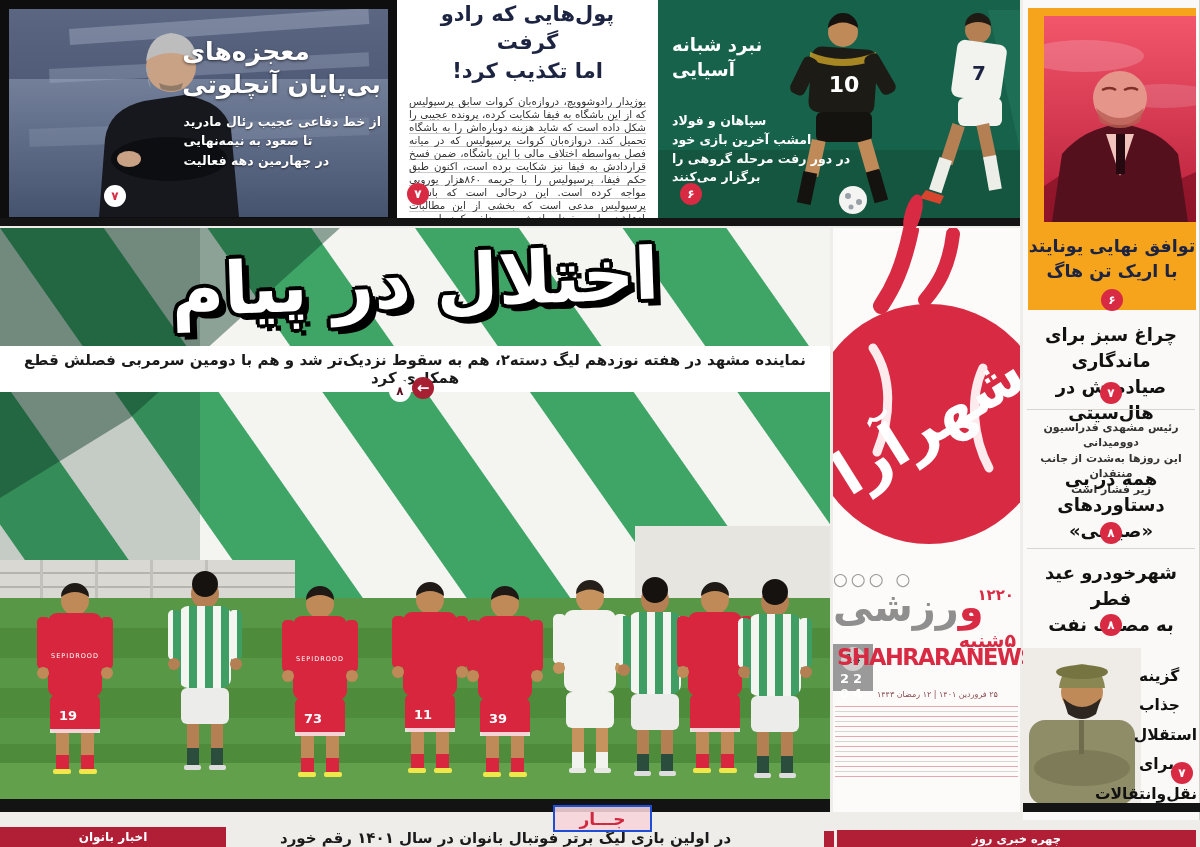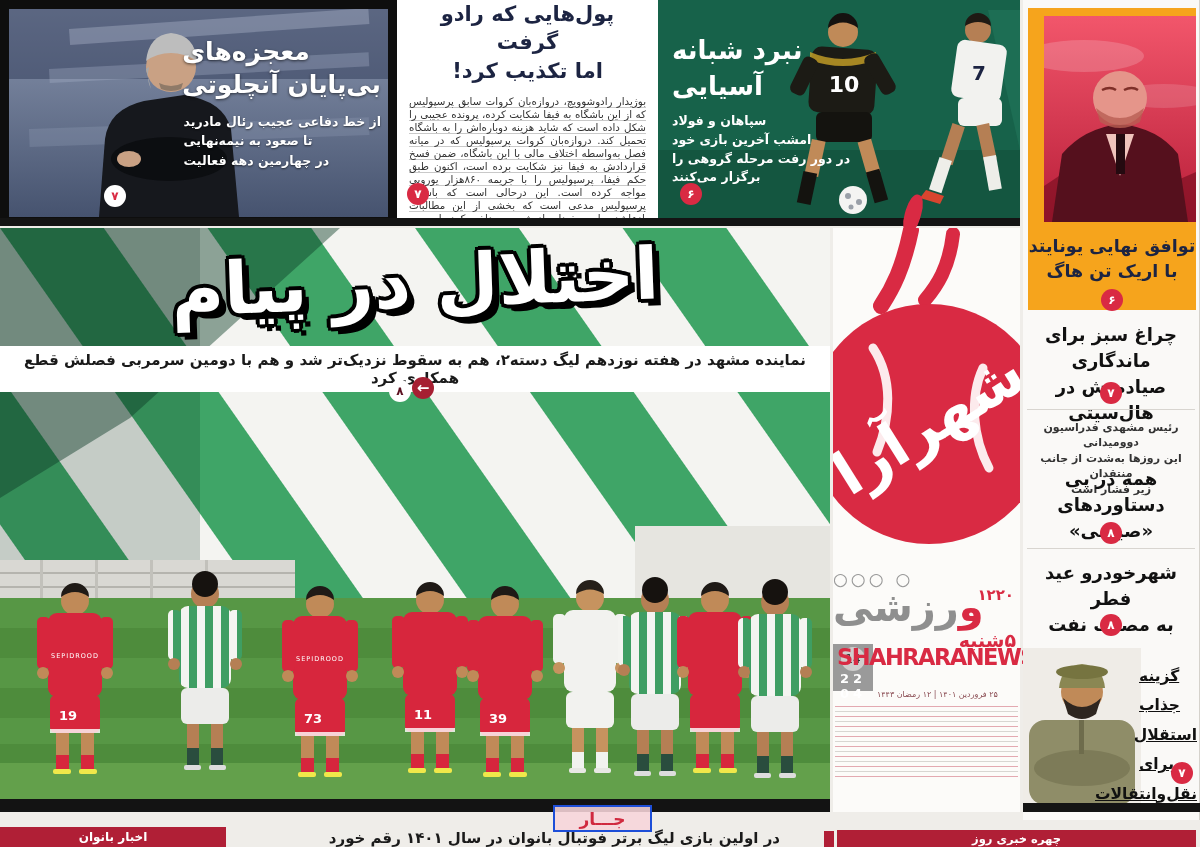--- a/index.html
+++ b/index.html
@@ -20,21 +20,21 @@
   .anc-badge { left:104px; top:185px; }
 
   
   .blk-rado { left:397px; top:0; width:261px; height:218px; background:#fff; padding:0 12px 8px; }
   .rado-head { color:#1c2442; font-weight:bold; font-size:21px; line-height:1.35; text-align:center; }
   .rado-body { margin-top:10px; font-size:10.3px; line-height:13px; color:#333; text-align:justify; text-align-last:center;
                background-image:repeating-linear-gradient(to bottom, transparent 0 12px, #c9c9c9 12px 13px); height:132px; overflow:hidden; }
 
   
   .blk-asia { left:658px; top:0; width:362px; height:218px; overflow:hidden; }
-  .asia-head { left:14px; top:32px; right:16px; color:#fff; font-weight:bold; font-size:26px; line-height:1.4; text-align:left; }
+  .asia-head { left:14px; top:32px; right:16px; color:#fff; font-weight:bold; font-size:18px; line-height:1.4; text-align:left; }
   .asia-sub  { left:14px; top:112px; right:16px; color:#fff; font-weight:bold; font-size:12.5px; line-height:1.5; text-align:left; }
   .asia-badge { left:22px; top:183px; }
 
   .topband-bar { left:0; top:218px; width:1020px; height:8px; background:#141414; }
 
   
   .blk-main { left:0; top:228px; width:830px; height:584px; overflow:hidden; }
   .main-head { left:0; right:0; top:12px; text-align:center; font-size:72px; font-weight:bold; color:#fff; transform:rotate(-2deg);
                text-shadow:-4px 0 0 #000, 4px 0 0 #000, 0 -4px 0 #000, 0 4px 0 #000,
                            -3px -3px 0 #000, 3px 3px 0 #000, -3px 3px 0 #000, 3px -3px 0 #000, 7px 7px 0 #000; }
@@ -64,27 +64,27 @@
   
   .sidebar { left:1023px; top:0; width:177px; height:820px; background:#faf9f7; border-right:1px solid #d5d2cc; }
   .tenhag { position:absolute; left:5px; top:8px; width:168px; height:302px; background:#f6a41c; padding:8px 0 4px; }
   .tenhag-head { margin-top:8px; text-align:center; color:#1c2442; font-weight:bold; font-size:17.5px; line-height:1.4; }
   .tenhag .badge { margin:6px auto 0; }
   .sb-item-head { position:absolute; left:4px; right:4px; text-align:center; color:#111; font-weight:bold; font-size:18px; line-height:1.45; }
   .sb-kicker { position:absolute; left:4px; right:4px; text-align:center; color:#333; font-weight:bold; font-size:11px; line-height:1.4; }
   .sb-badge { position:absolute; left:77px; }
   .sb-div { position:absolute; left:4px; right:4px; border-top:1px solid #d8d5d0; }
   .sb-photo { position:absolute; left:0; top:648px; width:118px; height:157px; }
-  .sb-item4-head { position:absolute; left:116px; right:2px; top:662px; text-align:left; color:#111; font-weight:bold; font-size:15.5px; line-height:1.9;text-decoration:underline; }
+  .sb-item4-head { position:absolute; left:116px; right:2px; top:662px; text-align:left; color:#111; font-weight:bold; font-size:15.5px; line-height:1.9; }
   .sb-black { position:absolute; left:0; top:803px; width:177px; height:9px; background:#141414; }
 
   
   .bot-left-strip { left:0; top:827px; width:226px; height:20px; background:#b01f36; color:#fff; font-weight:bold; font-size:12px;
                     display:flex; align-items:center; justify-content:center; }
-  .bot-kicker { left:280px; width:500px; top:829px; height:18px; overflow:hidden; text-align:right; color:#1a1a1a; font-weight:bold; font-size:15px; }
+  .bot-kicker { left:280px; width:500px; top:829px; height:18px; overflow:hidden; text-align:left; color:#1a1a1a; font-weight:bold; font-size:15px; }
   .bot-redbar { left:824px; top:831px; width:10px; height:16px; background:#b01f36; }
   .bot-right-strip { left:837px; top:830px; width:359px; height:17px; background:#b01f36; color:#fff; font-weight:bold; font-size:11.5px;
                      display:flex; align-items:center; justify-content:center; }
   .watermark { left:553px; top:805px; width:99px; height:27px; background:rgba(247,213,218,.88); border:2px solid #1d4ed8;
                color:#d0293f; font-weight:bold; font-size:17px; display:flex; align-items:center; justify-content:center; z-index:6; }
 </style>
 </head>
 <body>
 
 <div id="canvas">

